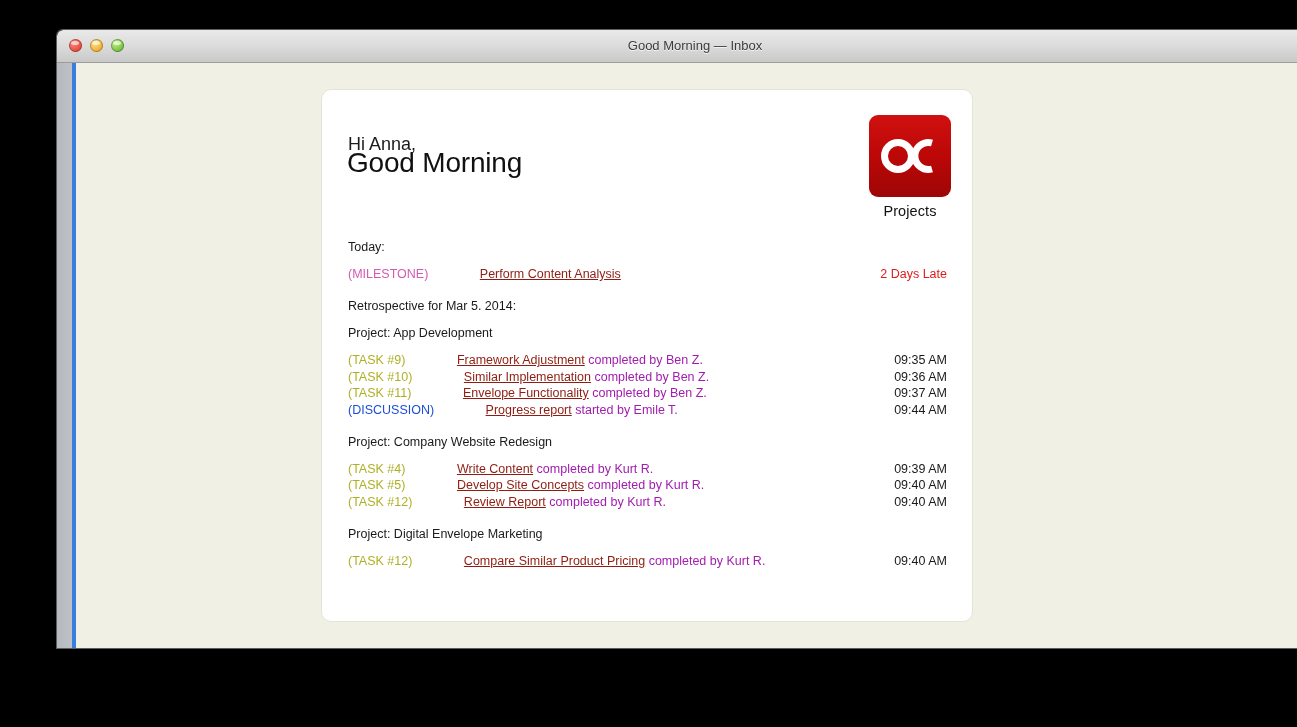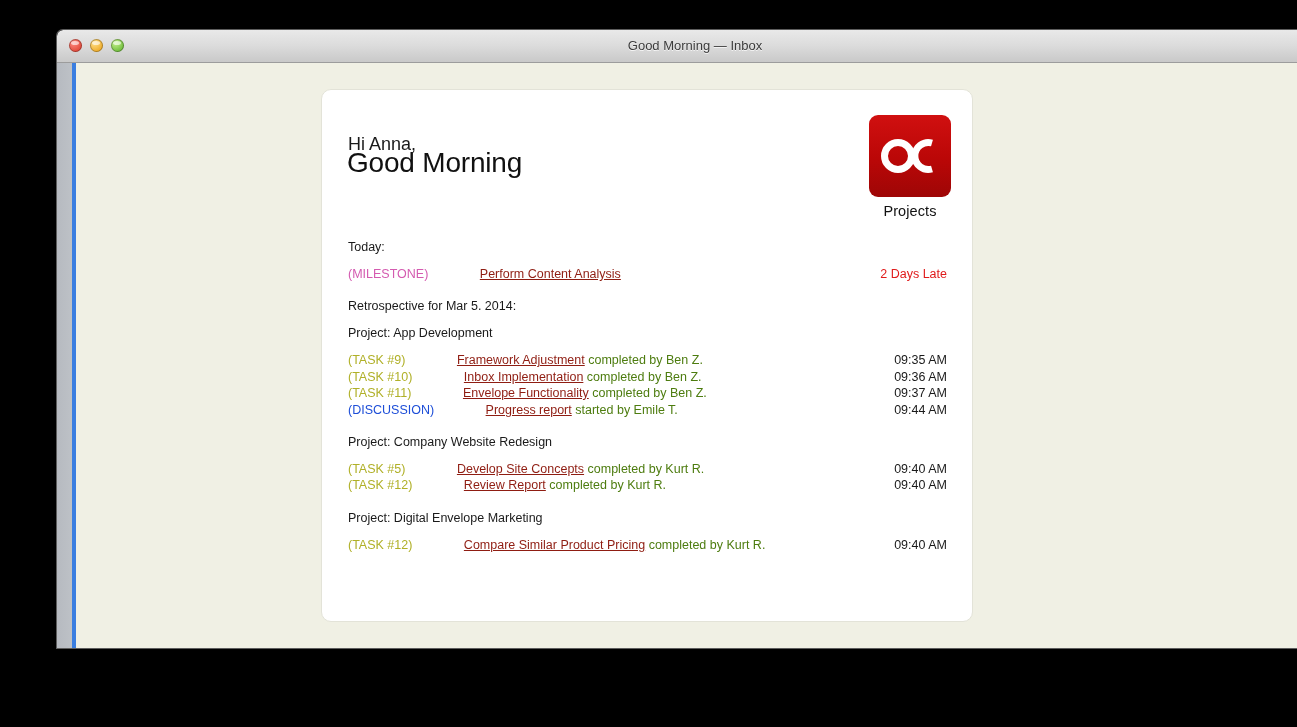--- a/index.html
+++ b/index.html
@@ -204,21 +204,21 @@
   .tag-milestone  { color: #d45bb0; }
   .tag-task       { color: #b0b028; }
   .tag-discussion { color: #1d4ed8; }
 
   .item-link {
     color: #8f1d12;
     text-decoration: underline;
     font-size: 12.5px;
     padding-left: 48px;
   }
-  .item-suffix { color: #4d7c0f; margin-top: 16px; }
+  .item-suffix { color: #a21caf; margin-top: 16px; }
 
   .project-title {
     font-size: 12.5px;
     color: #1a1a1a;
     line-height: 16px;
   }
 
   .entry-group { margin-top: 0; }
 </style>
 </head>
@@ -273,37 +273,41 @@
           <div class="spacer-md"></div>
           <div id="project-list">
               <div class="entry-group">
                 <div class="project-title">Project: App Development</div>
                 <div class="spacer-md"></div>
                 <div class="entry-row">
                   <div class="entry-main"><span class="tag tag-task">(TASK #9)</span> <a class="item-link" href="#">Framework Adjustment</a><span class="item-suffix"> completed by Ben Z.</span></div>
                   <div class="entry-meta">09:35 AM</div>
                 </div>
                 <div class="entry-row">
-                  <div class="entry-main"><span class="tag tag-task">(TASK #10)</span> <a class="item-link" href="#">Inbox Implementation</a><span class="item-suffix"> completed by Ben Z.</span></div>
+                  <div class="entry-main"><span class="tag tag-task">(TASK #10)</span> <a class="item-link" href="#">Similar Implementation</a><span class="item-suffix"> completed by Ben Z.</span></div>
                   <div class="entry-meta">09:36 AM</div>
                 </div>
                 <div class="entry-row">
                   <div class="entry-main"><span class="tag tag-task">(TASK #11)</span> <a class="item-link" href="#">Envelope Functionality</a><span class="item-suffix"> completed by Ben Z.</span></div>
                   <div class="entry-meta">09:37 AM</div>
                 </div>
                 <div class="entry-row">
                   <div class="entry-main"><span class="tag tag-discussion">(DISCUSSION)</span> <a class="item-link" href="#">Progress report</a><span class="item-suffix"> started by Emile T.</span></div>
                   <div class="entry-meta">09:44 AM</div>
                 </div>
               </div>
               <div class="spacer-lg"></div>
               <div class="entry-group">
                 <div class="project-title">Project: Company Website Redesign</div>
                 <div class="spacer-md"></div>
                 <div class="entry-row">
+                  <div class="entry-main"><span class="tag tag-task">(TASK #4)</span> <a class="item-link" href="#">Write Content</a><span class="item-suffix"> completed by Kurt R.</span></div>
+                  <div class="entry-meta">09:39 AM</div>
+                </div>
+                <div class="entry-row">
                   <div class="entry-main"><span class="tag tag-task">(TASK #5)</span> <a class="item-link" href="#">Develop Site Concepts</a><span class="item-suffix"> completed by Kurt R.</span></div>
                   <div class="entry-meta">09:40 AM</div>
                 </div>
                 <div class="entry-row">
                   <div class="entry-main"><span class="tag tag-task">(TASK #12)</span> <a class="item-link" href="#">Review Report</a><span class="item-suffix"> completed by Kurt R.</span></div>
                   <div class="entry-meta">09:40 AM</div>
                 </div>
               </div>
               <div class="spacer-lg"></div>
               <div class="entry-group">

